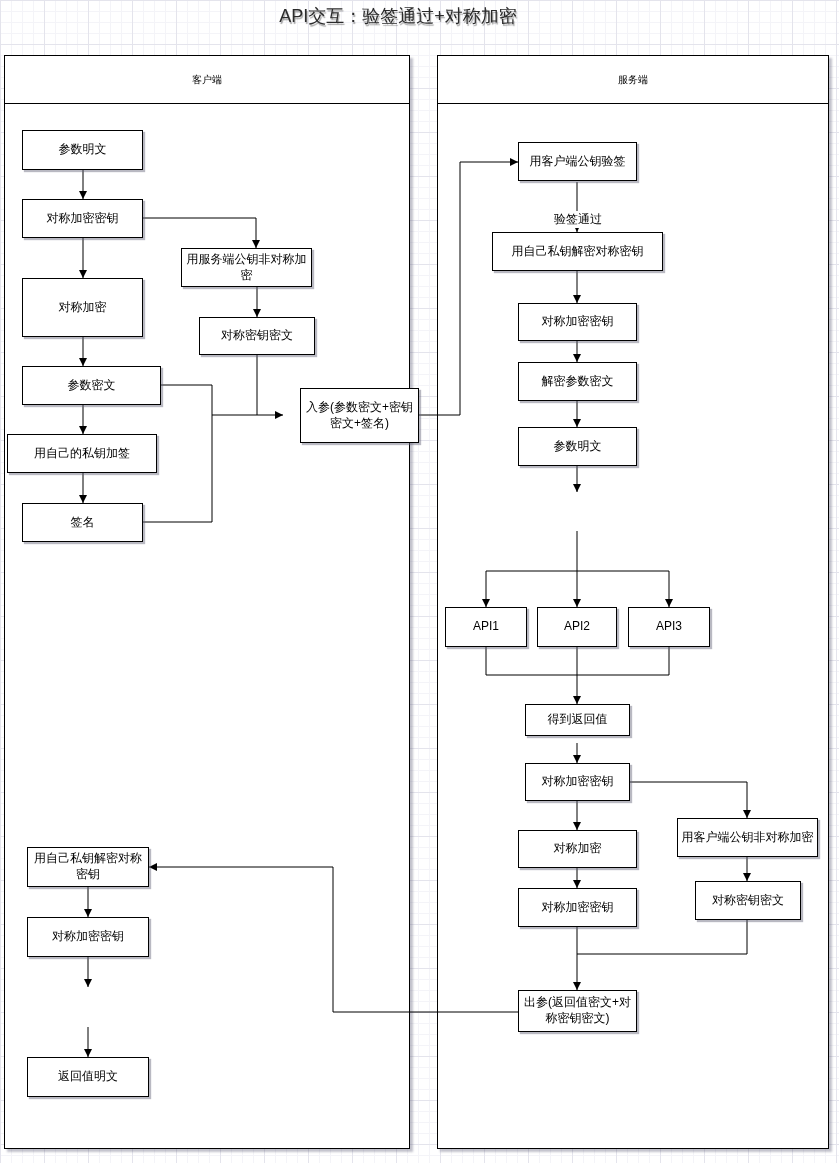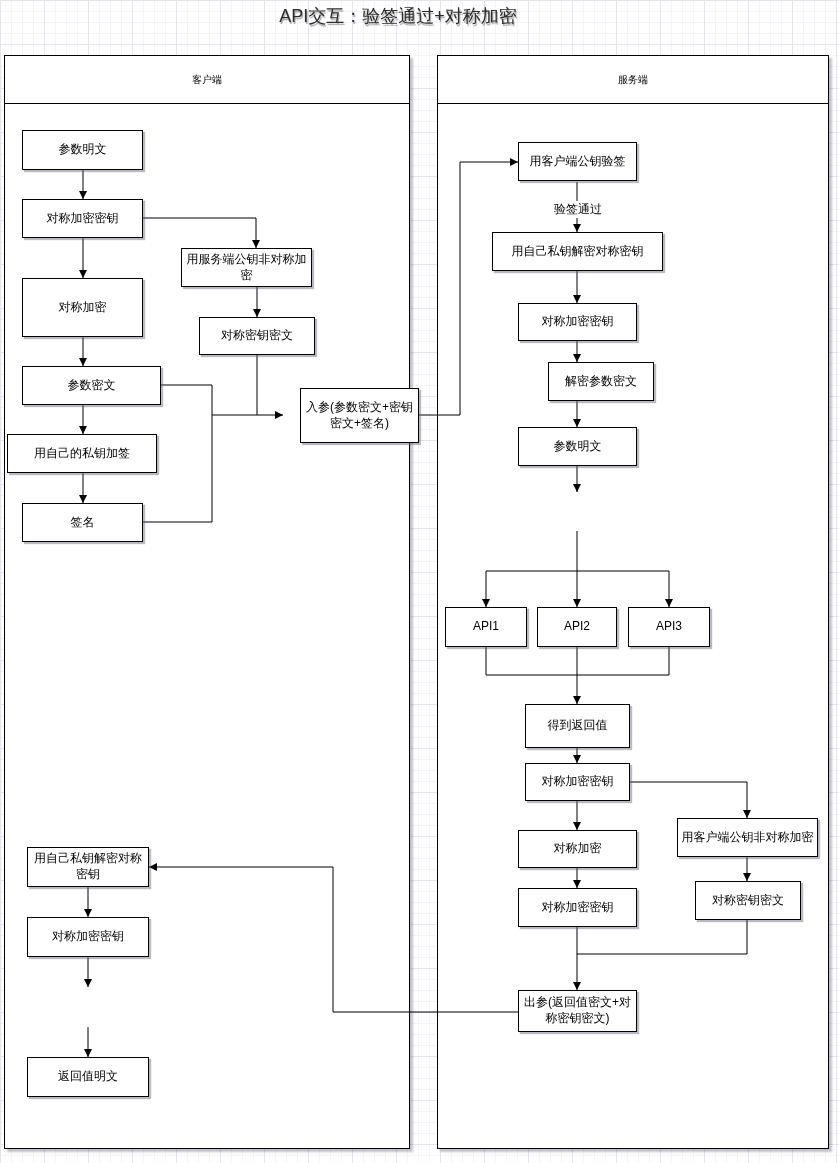--- a/index.html
+++ b/index.html
@@ -100,44 +100,44 @@
       <path d="M747 857 L747 881" marker-end="url(#arrowhead)"></path>
       <path d="M747 920 L747 954 L577 954"></path>
       <path d="M577 927 L577 990" marker-end="url(#arrowhead)"></path>
       <path d="M518 1012 L333 1012 L333 867 L149 867" marker-end="url(#arrowhead)"></path>
       <path d="M88 887 L88 917" marker-end="url(#arrowhead)"></path>
       <path d="M88 957 L88 987" marker-end="url(#arrowhead)"></path>
       <path d="M88 1027 L88 1057" marker-end="url(#arrowhead)"></path>
     </g>
   </svg>
 
-  <div class="edge-label" style="left:552px;top:201px">验签通过</div>
+  <div class="edge-label" style="left:552px;top:211px">验签通过</div>
 
   <div class="node" style="left:22px;top:130px;width:121px;height:40px">参数明文</div>
   <div class="node" style="left:22px;top:199px;width:121px;height:39px">对称加密密钥</div>
   <div class="node" style="left:22px;top:278px;width:121px;height:59px">对称加密</div>
   <div class="node" style="left:22px;top:366px;width:139px;height:39px">参数密文</div>
   <div class="node" style="left:7px;top:434px;width:150px;height:39px">用自己的私钥加签</div>
   <div class="node" style="left:22px;top:503px;width:121px;height:39px">签名</div>
   <div class="node" style="left:181px;top:248px;width:131px;height:39px">用服务端公钥非对称加密</div>
   <div class="node" style="left:199px;top:317px;width:116px;height:38px">对称密钥密文</div>
   <div class="node" style="left:300px;top:388px;width:119px;height:55px">入参(参数密文+密钥密文+签名)</div>
   <div class="node" style="left:27px;top:847px;width:122px;height:40px">用自己私钥解密对称密钥</div>
   <div class="node" style="left:27px;top:917px;width:122px;height:40px">对称加密密钥</div>
   <div class="node" style="left:27px;top:1057px;width:122px;height:40px">返回值明文</div>
 
   <div class="node" style="left:518px;top:142px;width:119px;height:39px">用客户端公钥验签</div>
   <div class="node" style="left:492px;top:232px;width:171px;height:39px">用自己私钥解密对称密钥</div>
   <div class="node" style="left:518px;top:303px;width:119px;height:38px">对称加密密钥</div>
-  <div class="node" style="left:548px;top:362px;width:106px;height:39px">解密参数密文</div>
+  <div class="node" style="left:518px;top:362px;width:119px;height:39px">解密参数密文</div>
   <div class="node" style="left:518px;top:427px;width:119px;height:39px">参数明文</div>
   <div class="node" style="left:445px;top:607px;width:82px;height:40px">API1</div>
   <div class="node" style="left:537px;top:607px;width:80px;height:40px">API2</div>
   <div class="node" style="left:628px;top:607px;width:82px;height:40px">API3</div>
-  <div class="node" style="left:525px;top:704px;width:105px;height:44px">得到返回值</div>
+  <div class="node" style="left:525px;top:704px;width:105px;height:32px">得到返回值</div>
   <div class="node" style="left:525px;top:763px;width:105px;height:38px">对称加密密钥</div>
   <div class="node" style="left:518px;top:830px;width:119px;height:38px">对称加密</div>
   <div class="node" style="left:518px;top:888px;width:119px;height:39px">对称加密密钥</div>
   <div class="node" style="left:677px;top:818px;width:141px;height:39px">用客户端公钥非对称加密</div>
   <div class="node" style="left:695px;top:881px;width:106px;height:39px">对称密钥密文</div>
   <div class="node" style="left:518px;top:990px;width:119px;height:42px">出参(返回值密文+对称密钥密文)</div>
 
 </div>
 
 </body></html>

